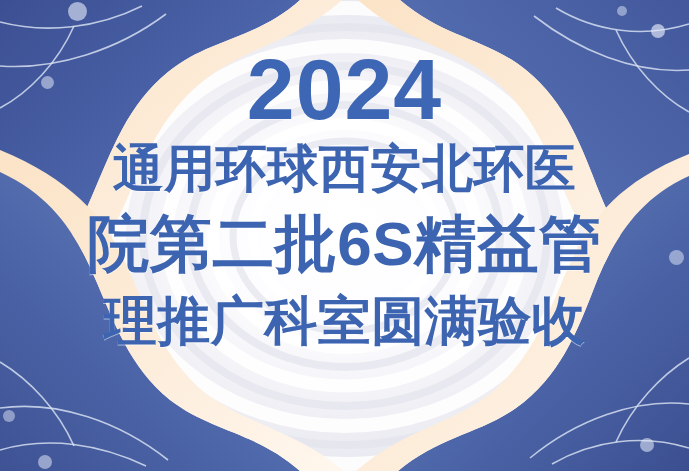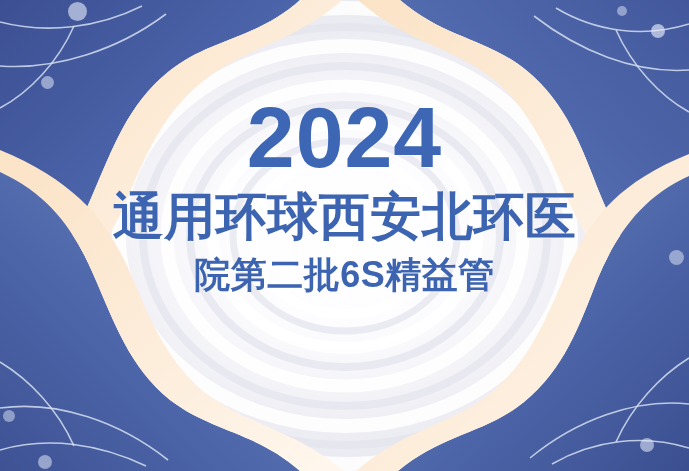--- a/index.html
+++ b/index.html
@@ -43,21 +43,21 @@
   #title-block {
     position:absolute;
     left:0;
     top:0;
     width:689px;
     height:471px;
     display:flex;
     flex-direction:column;
     align-items:center;
     justify-content:flex-start;
-    padding-top:96px;
+    padding-top:48px;
     z-index:40;
   }
 
   #year {
     font-size:86px;
     line-height:0.97;
     font-weight:bold;
     color:#3d67b5;
     letter-spacing:1px;
     font-family:"Liberation Sans", "DejaVu Sans", sans-serif;
@@ -69,21 +69,21 @@
     font-size:54px;
     line-height:1.33;
     font-weight:bold;
     color:#3c64b0;
     letter-spacing:0.5px;
     white-space:nowrap;
     font-family:"Liberation Sans", "DejaVu Sans", sans-serif;
     text-shadow:0 1px 0 rgba(255,255,255,0.5);
   }
   .cn-line.l1 { font-size:51px; }
-  .cn-line.l2 { font-size:36px; }
+  .cn-line.l2 { font-size:62px; }
   .cn-line.l3 { font-size:53px; }
 
   
   .dot {
     position:absolute;
     border-radius:50%;
     background:rgba(255,255,255,0.42);
     z-index:25;
   }
 </style>
@@ -221,15 +221,16 @@
   <div class="dot" style="left:640px; top:438px; width:14px; height:14px; background:rgba(226,232,248,0.58);"></div>
   <div class="dot" style="left:669px; top:250px; width:15px; height:15px; background:rgba(216,224,244,0.55);"></div>
 
   <div id="title-block">
     <div id="year">2024</div>
 
     <div class="cn-line l1">通用环球西安北环医</div>
 
     <div class="cn-line l2">院第二批6S精益管</div>
 
+    <div class="cn-line l3">理推广科室圆满验收</div>
   </div>
 
 </div>
 
 </body></html>

